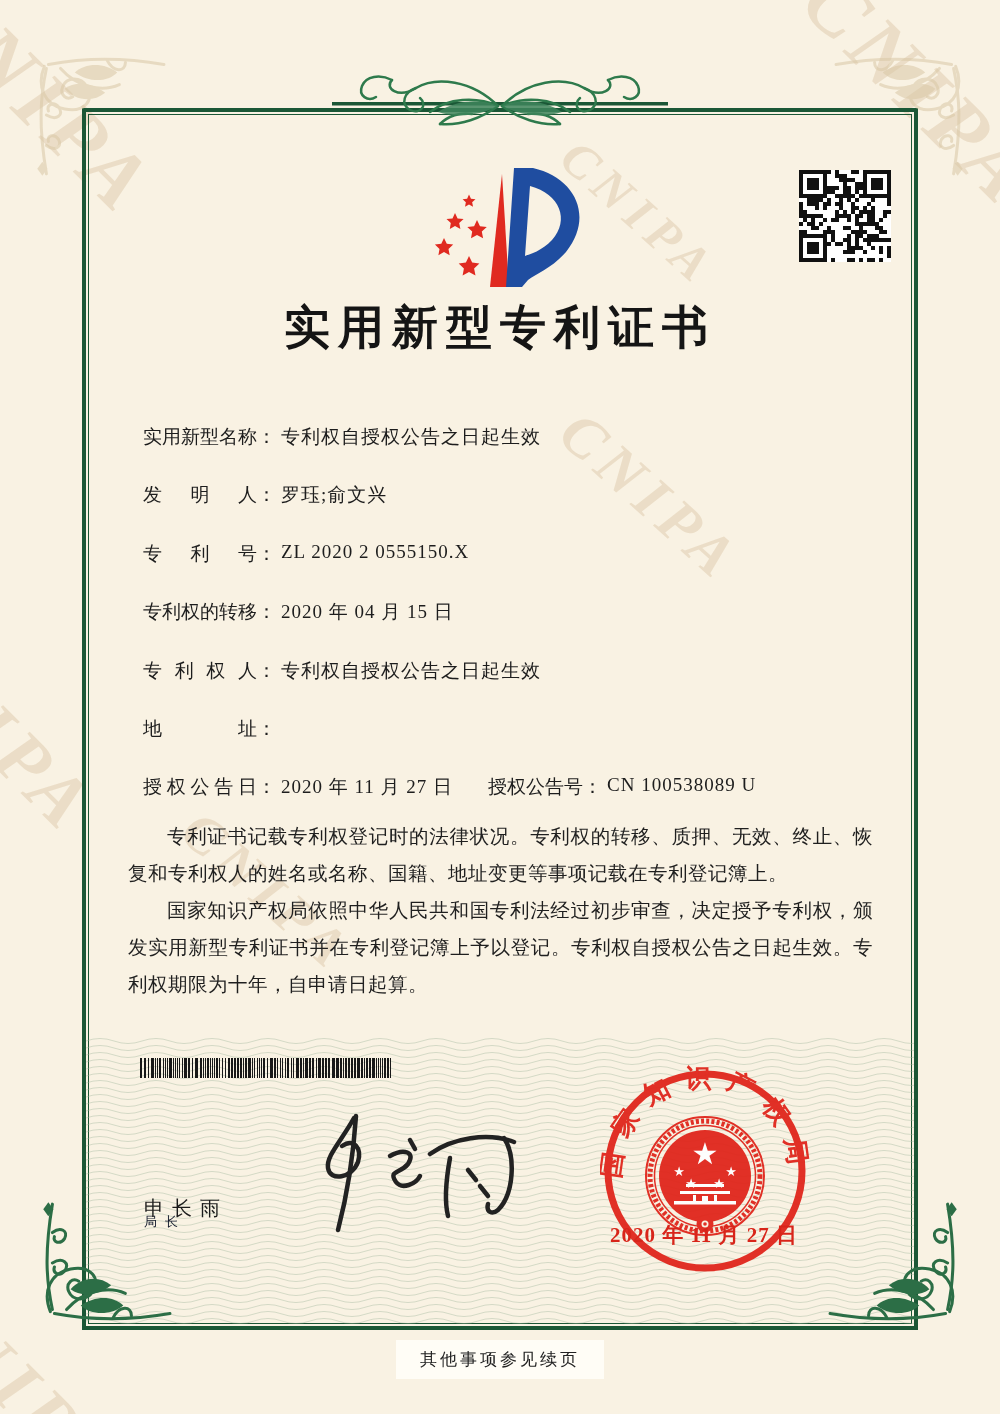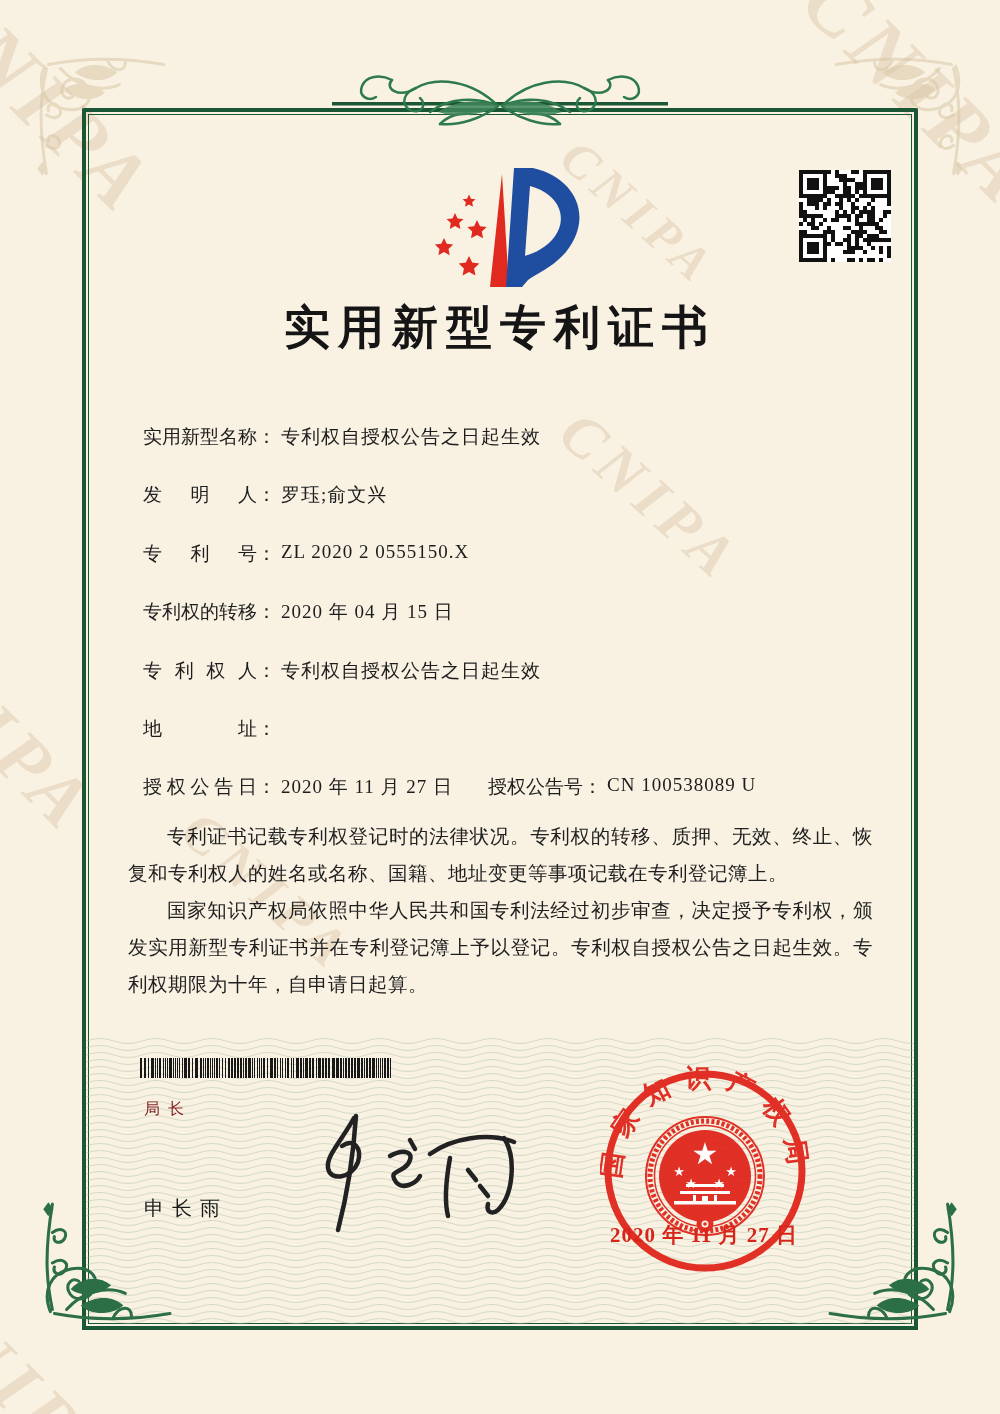--- a/index.html
+++ b/index.html
@@ -37,21 +37,21 @@
   .grant-2{position:absolute;left:345px;top:0;display:flex;}
   .grant-2 .f-label{width:95px;font-family:Liberation Serif, serif;}
 
   .body-text{position:absolute;left:128px;top:818px;width:745px;font-size:19.5px;line-height:37px;
              color:#1f1f1f;text-align:justify;}
   .body-text p{margin:0;text-indent:2em;letter-spacing:.5px;}
 
   #barcode{left:140px;top:1058px;width:262px;height:20px;display:flex;align-items:stretch;}
   #barcode div{background:#181818;}
 
-  #director-title{left:144px;top:1099px;font-size:16px;color:#7f1d1d;letter-spacing:8px;}
+  #director-title{left:144px;top:1213px;font-size:13px;color:#0f172a;letter-spacing:8px;}
   #director-name{left:144px;top:1195px;font-size:20px;color:#1b1b1b;letter-spacing:8px;}
 
   #seal{left:600px;top:1064px;opacity:.95;}
   #seal-date{left:610px;top:1221px;width:200px;font-size:21px;font-weight:bold;color:#d8251a;letter-spacing:1px;white-space:nowrap;}
 
   #page-number{left:0;top:1294px;width:100%;text-align:center;font-size:16px;color:#333;letter-spacing:2px;}
   #continuation{left:50%;top:1340px;transform:translateX(-50%);background:#fffdf6;padding:8px 24px;
                 font-size:17px;color:#222;letter-spacing:3px;white-space:nowrap;}
 </style>
 </head>
@@ -541,14 +541,15 @@
       <rect x="-12" y="19" width="3" height="6" fill="#fff"></rect>
       <rect x="9" y="19" width="3" height="6" fill="#fff"></rect>
       <rect x="-3" y="20" width="6" height="5" fill="#fff"></rect>
       <circle cy="48" r="8.5" fill="#e0261c"></circle>
       <circle cy="48" r="3.5" fill="#f9f2e3"></circle>
       <circle cy="48" r="1.8" fill="#e0261c"></circle>
     </g>
   </svg>
   <div id="seal-date" class="abs">2020 年 11 月 27 日</div>
 
+  <div id="continuation" class="abs">其他事项参见续页</div>
 
 </div>
 
 </body></html>

